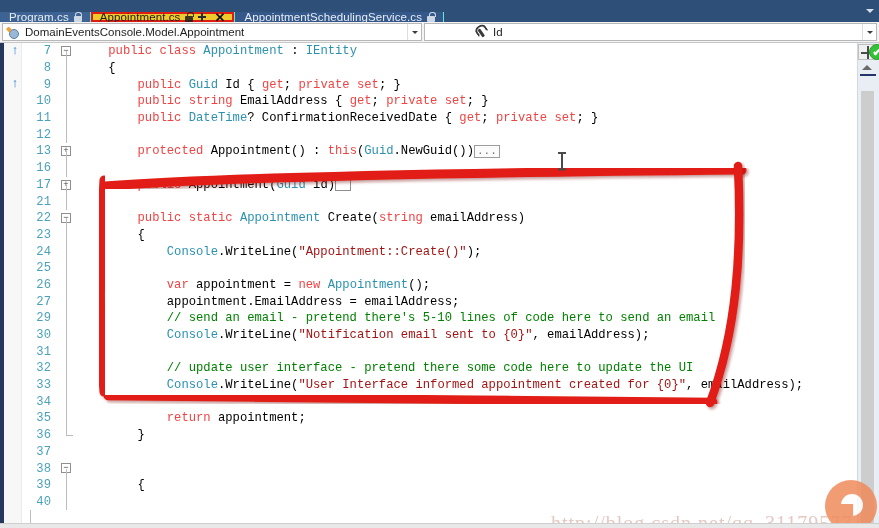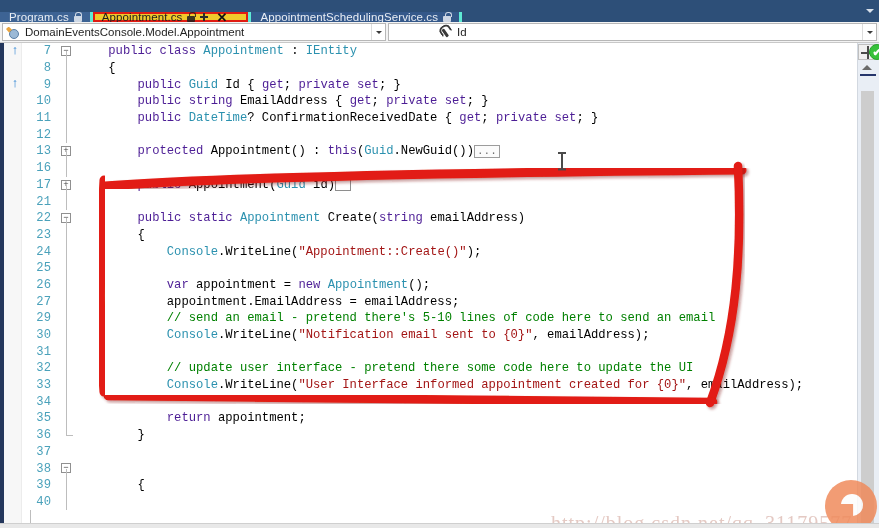--- a/index.html
+++ b/index.html
@@ -26,32 +26,32 @@
     align-items: stretch;
   }
   .tab {
     position: relative;
     display: flex; align-items: center;
     gap: 5px;
     padding: 0 8px 0 9px;
     font-size: 11.5px;
     color: #e8edf4;
     background: #3a5f8c;
-    border-right: 3px solid #5eead4;
+    border-right: 1px solid #5eead4;
     white-space: nowrap;
     cursor: pointer;
     margin-top: 12px;
   }
   .tab-1 { background: #3d6394; }
   .tab-3 { background: #34588a; }
   .tab.active {
     background: #f0c92b;
     color: #1d1d1d;
     box-shadow: inset 0 0 0 2px #e01b12;
-    padding-right: 20px;
+    padding-right: 8px;
     justify-content: center;
   }
   .tab .tabname { letter-spacing: 0.1px; }
   .lock-icon {
     display: inline-block;
     width: 8px; height: 10px;
     position: relative;
     opacity: .85;
   }
   .lock-icon::before {
@@ -118,21 +118,21 @@
   }
   .navcombo {
     display: flex; align-items: center;
     background: #ffffff;
     border: 1px solid #b7b7b7;
     margin: 1px 0 1px 2px;
     font-size: 11.5px;
     color: #1e1e1e;
     cursor: pointer;
   }
-  .navcombo.type { width: 384px; }
+  .navcombo.type { width: 420px; }
   .navcombo.member { flex: 1; margin-right: 2px; padding-left: 44px; }
   .navcombo .nav-label {
     flex: 1;
     padding-left: 4px;
     white-space: nowrap;
     overflow: hidden;
   }
   .navcombo .nav-arrow {
     width: 14px;
     display: flex; align-items: center; justify-content: center;
@@ -272,21 +272,21 @@
   .glyph .vline.half-bot { top: 50%; bottom: 0; }
   .glyph .endcap {
     position: absolute;
     left: 7.5px; top: 50%;
     width: 7px; height: 1px;
     background: #bdbdbd;
   }
   .codetext { flex: 1; padding-left: 3px; }
 
   
-  .kw   { color: #4c1d95; }
+  .kw   { color: #ef4444; }
   .typ  { color: #2b91af; }
   .str  { color: #a31515; }
   .cmt  { color: #008000; }
   .pln  { color: #000000; }
   .collapsed-box {
     display: inline-block;
     border: 1px solid #9c9c9c;
     background: #fbfbfb;
     color: #707070;
     padding: 0 2px;

